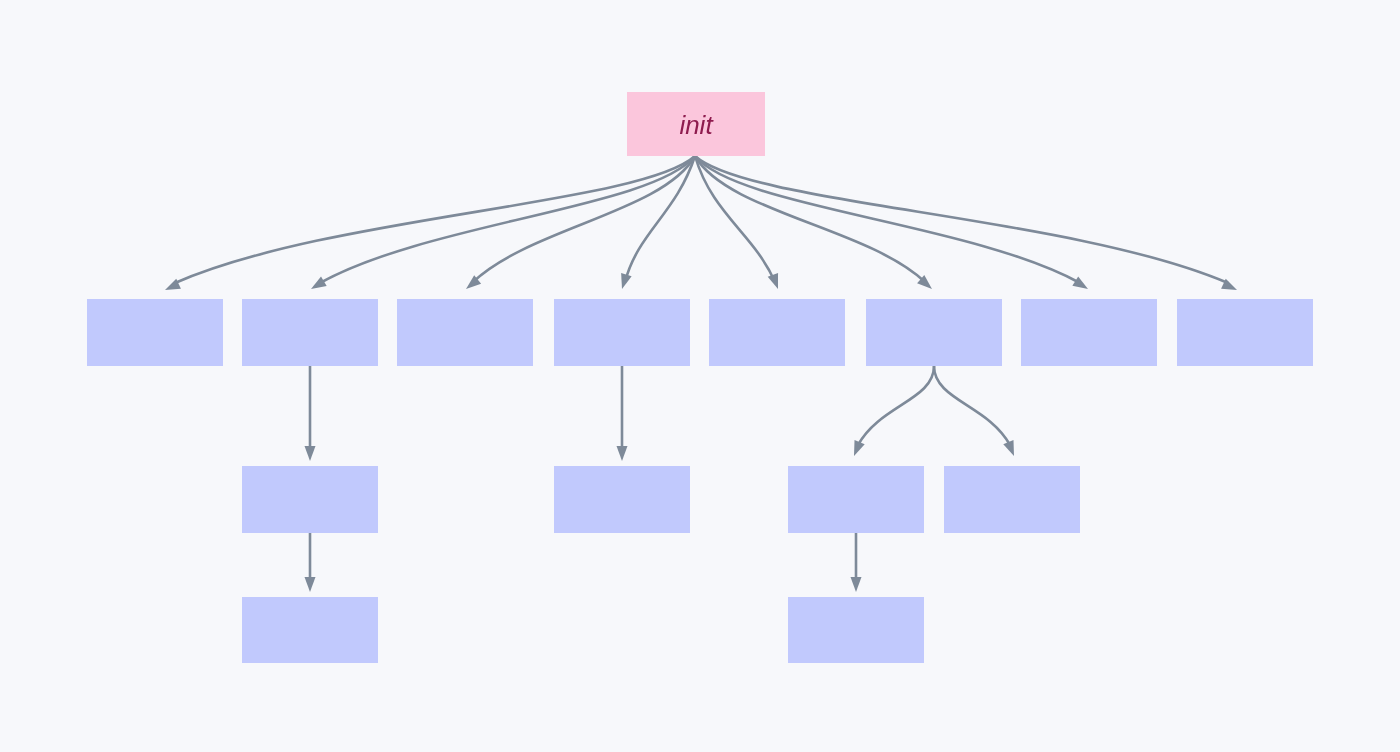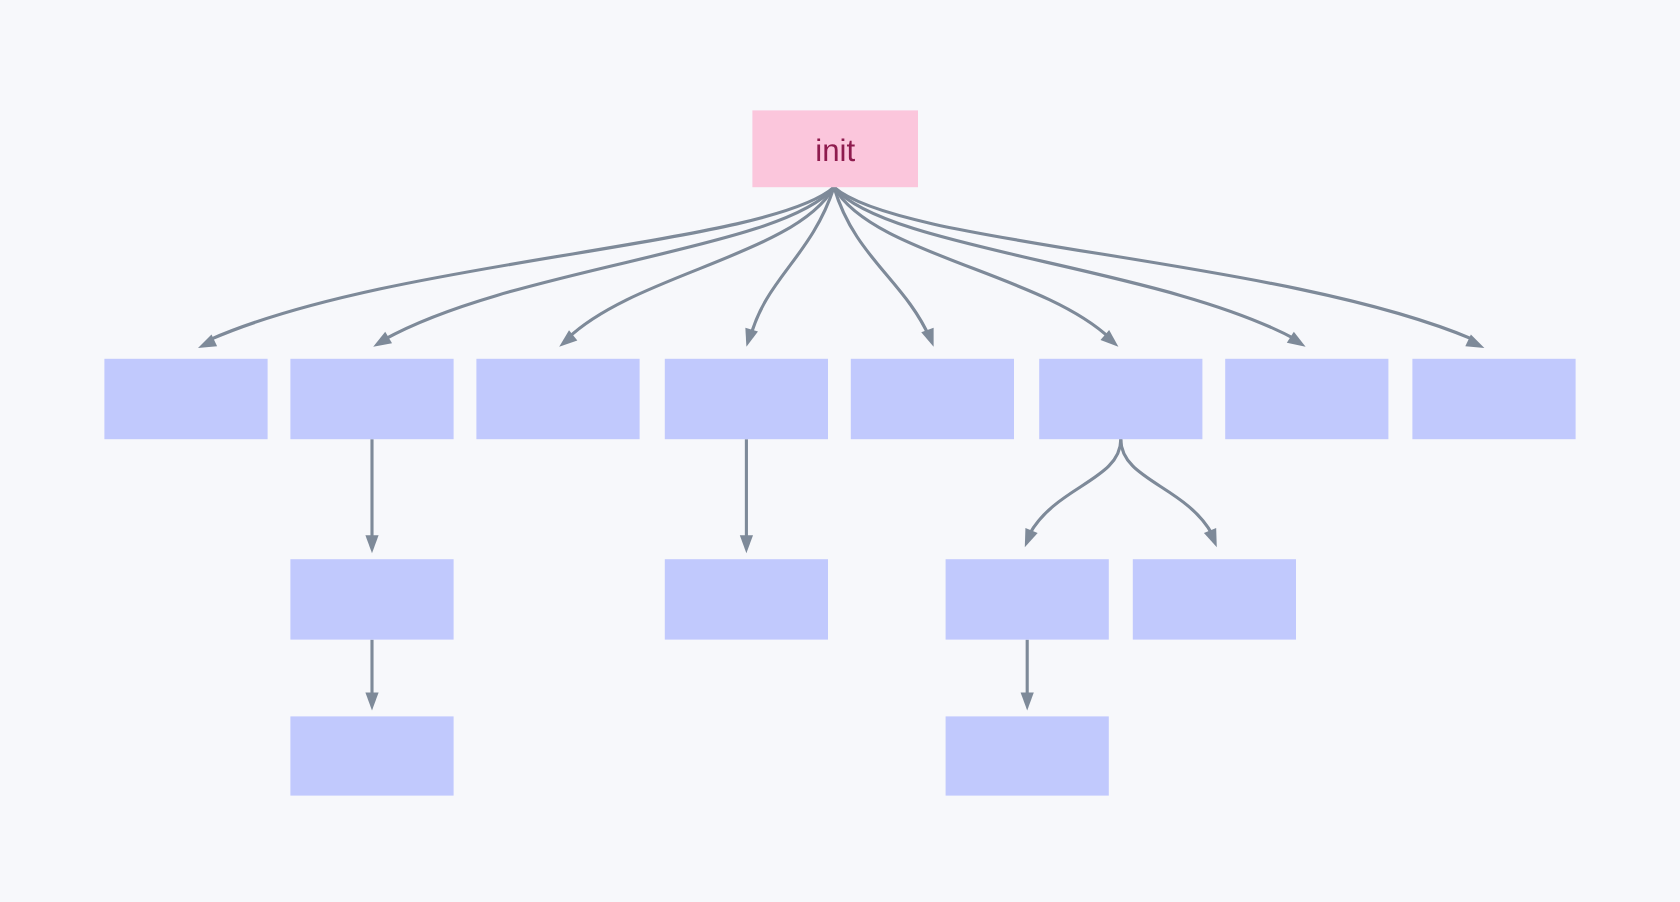--- a/index.html
+++ b/index.html
@@ -10,20 +10,21 @@
     width: 1400px;
     height: 752px;
     background: #f7f8fb;
     font-family: "Liberation Sans", sans-serif;
     overflow: hidden;
   }
   #diagram-root {
     position: relative;
     width: 1308px;
     height: 752px;
+    font-style: italic;
   }
   svg.graph {
     display: block;
     width: 1400px;
     height: 752px;
   }
   .node-rect {
     stroke: none;
   }
   .node-label {

